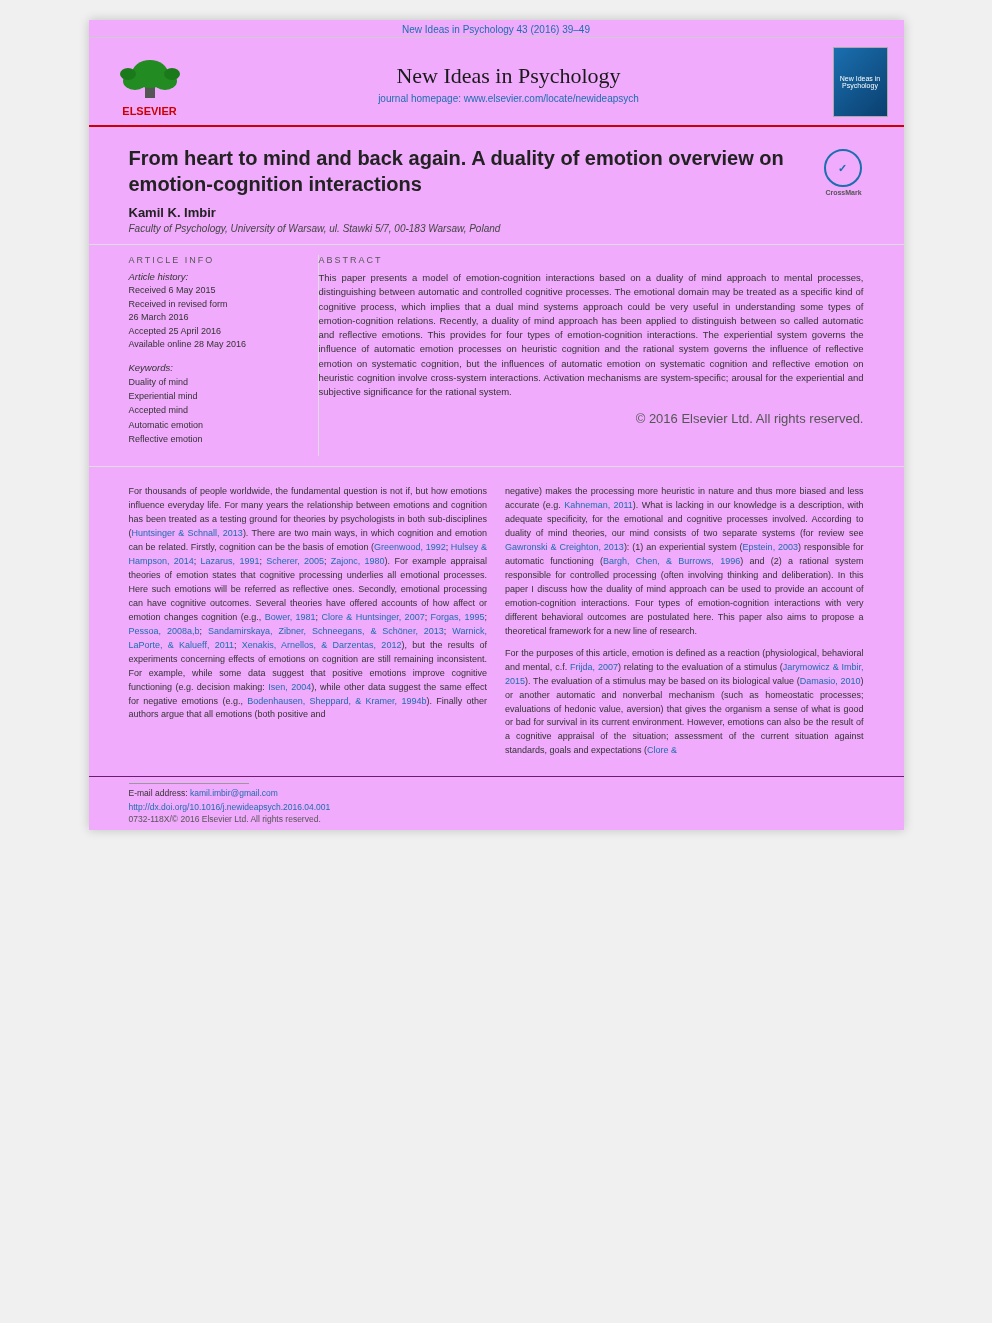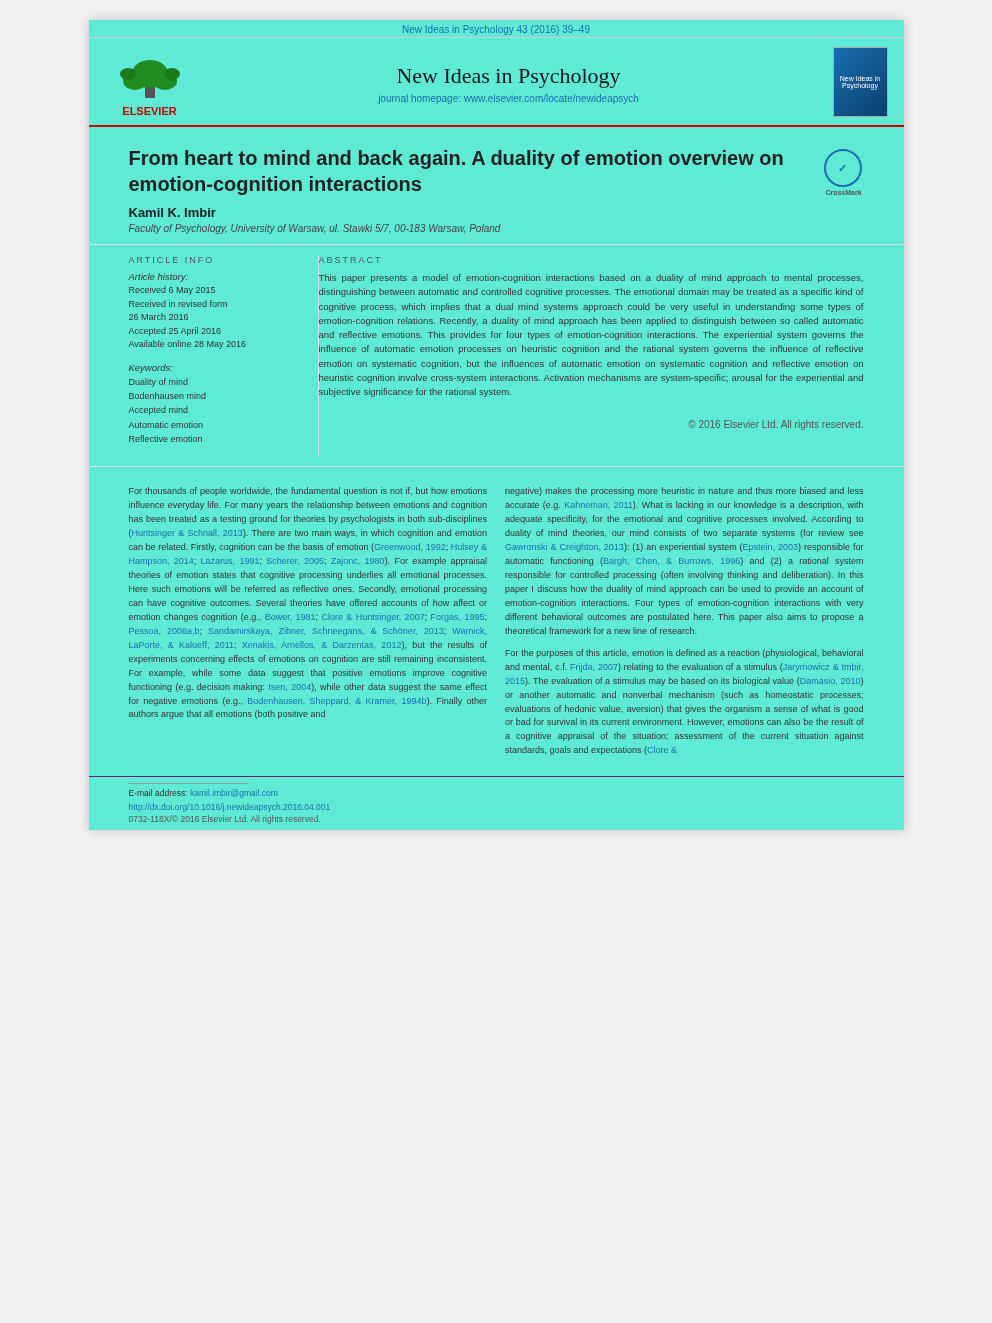--- a/index.html
+++ b/index.html
@@ -6,21 +6,21 @@
     body {
       background: #f0f0f0;
       font-family: 'Times New Roman', Times, serif;
       display: flex;
       justify-content: center;
       align-items: flex-start;
       min-height: 1323px;
     }
     .page {
       width: 815px;
-      background: #5eead4;
+      background: #f0abfc;
       padding: 0;
       box-shadow: 0 0 10px rgba(0,0,0,0.2);
       margin: 20px auto;
     }
     
     .journal-top-bar {
       text-align: center;
       padding: 4px 0 2px 0;
       font-size: 10px;
       color: #1a6faf;
@@ -205,25 +205,25 @@
       line-height: 1.6;
     }
     .abstract-text {
       font-size: 9.5px;
       font-family: Arial, sans-serif;
       color: #333;
       line-height: 1.5;
       text-align: justify;
     }
     .copyright-line {
-      font-size: 10px;
+      font-size: 13px;
       font-family: Arial, sans-serif;
       color: #555;
       text-align: right;
-      margin-top: 20px;
+      margin-top: 12px;
     }
     
     .article-body {
       display: flex;
       padding: 18px 40px 10px 40px;
       gap: 18px;
     }
     .body-col {
       flex: 1;
       font-size: 9px;
@@ -325,21 +325,21 @@
         <div class="info-item">Received 6 May 2015</div>
         <div class="info-item">Received in revised form</div>
         <div class="info-item">26 March 2016</div>
         <div class="info-item">Accepted 25 April 2016</div>
         <div class="info-item">Available online 28 May 2016</div>
       </div>
 
       <div class="info-group">
         <div class="keywords-label">Keywords:</div>
         <div class="keyword-item">Duality of mind</div>
-        <div class="keyword-item">Bodenhausen mind</div>
+        <div class="keyword-item">Experiential mind</div>
         <div class="keyword-item">Accepted mind</div>
         <div class="keyword-item">Automatic emotion</div>
         <div class="keyword-item">Reflective emotion</div>
       </div>
     </div>
 
     <div class="article-info-right">
       <div class="section-label">ABSTRACT</div>
       <div class="abstract-text">This paper presents a model of emotion-cognition interactions based on a duality of mind approach to mental processes, distinguishing between automatic and controlled cognitive processes. The emotional domain may be treated as a specific kind of cognitive process, which implies that a dual mind systems approach could be very useful in understanding some types of emotion-cognition relations. Recently, a duality of mind approach has been applied to distinguish between so called automatic and reflective emotions. This provides for four types of emotion-cognition interactions. The experiential system governs the influence of automatic emotion processes on heuristic cognition and the rational system governs the influence of reflective emotion on systematic cognition, but the influences of automatic emotion on systematic cognition and reflective emotion on heuristic cognition involve cross-system interactions. Activation mechanisms are system-specific; arousal for the experiential and subjective significance for the rational system.</div>
       <div class="copyright-line">© 2016 Elsevier Ltd. All rights reserved.</div>

